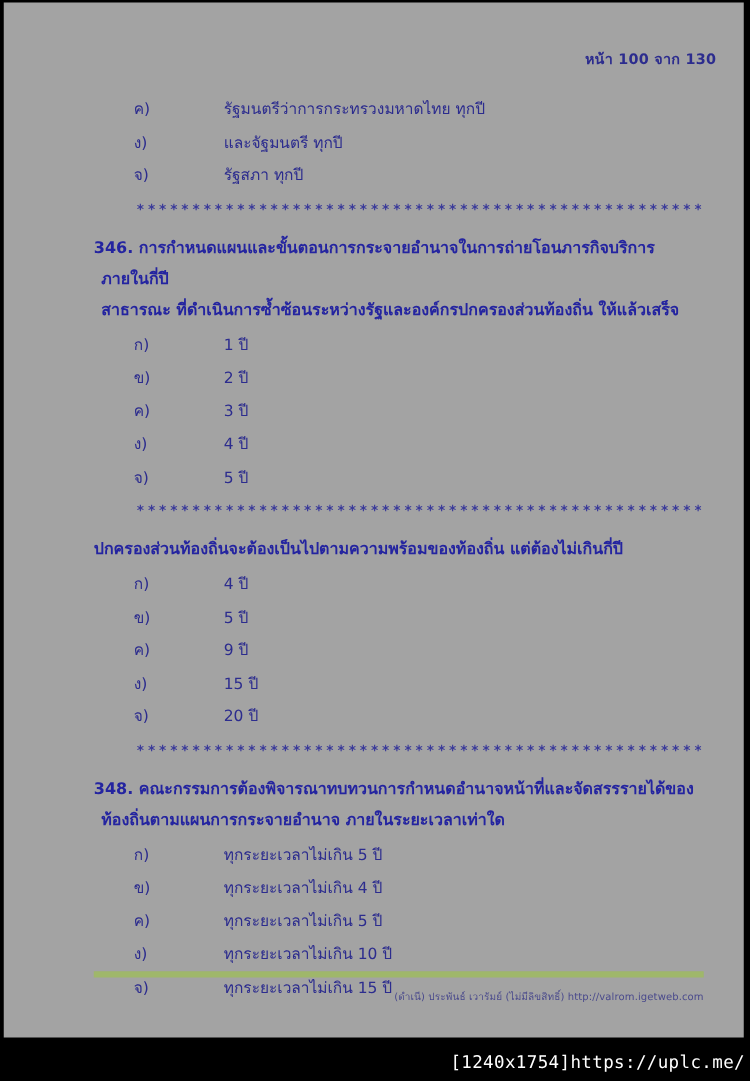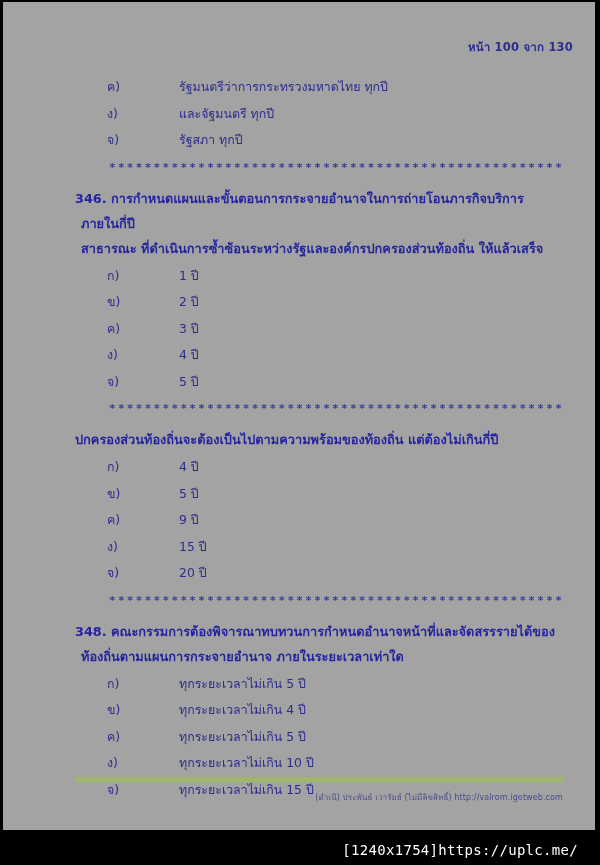--- a/index.html
+++ b/index.html
@@ -123,21 +123,21 @@
   .statusbar {
     position: absolute;
     left: 0;
     right: 0;
     bottom: 0;
     height: 30px;
     background: #000000;
     display: flex;
     align-items: center;
     justify-content: flex-end;
-    padding-right: 22px;
+    padding-right: 4px;
     box-sizing: border-box;
   }
   .statusbar-text {
     color: #ffffff;
     font-family: "DejaVu Sans Mono", monospace;
     font-size: 14px;
     white-space: nowrap;
     letter-spacing: 0.3px;
   }
 </style>

